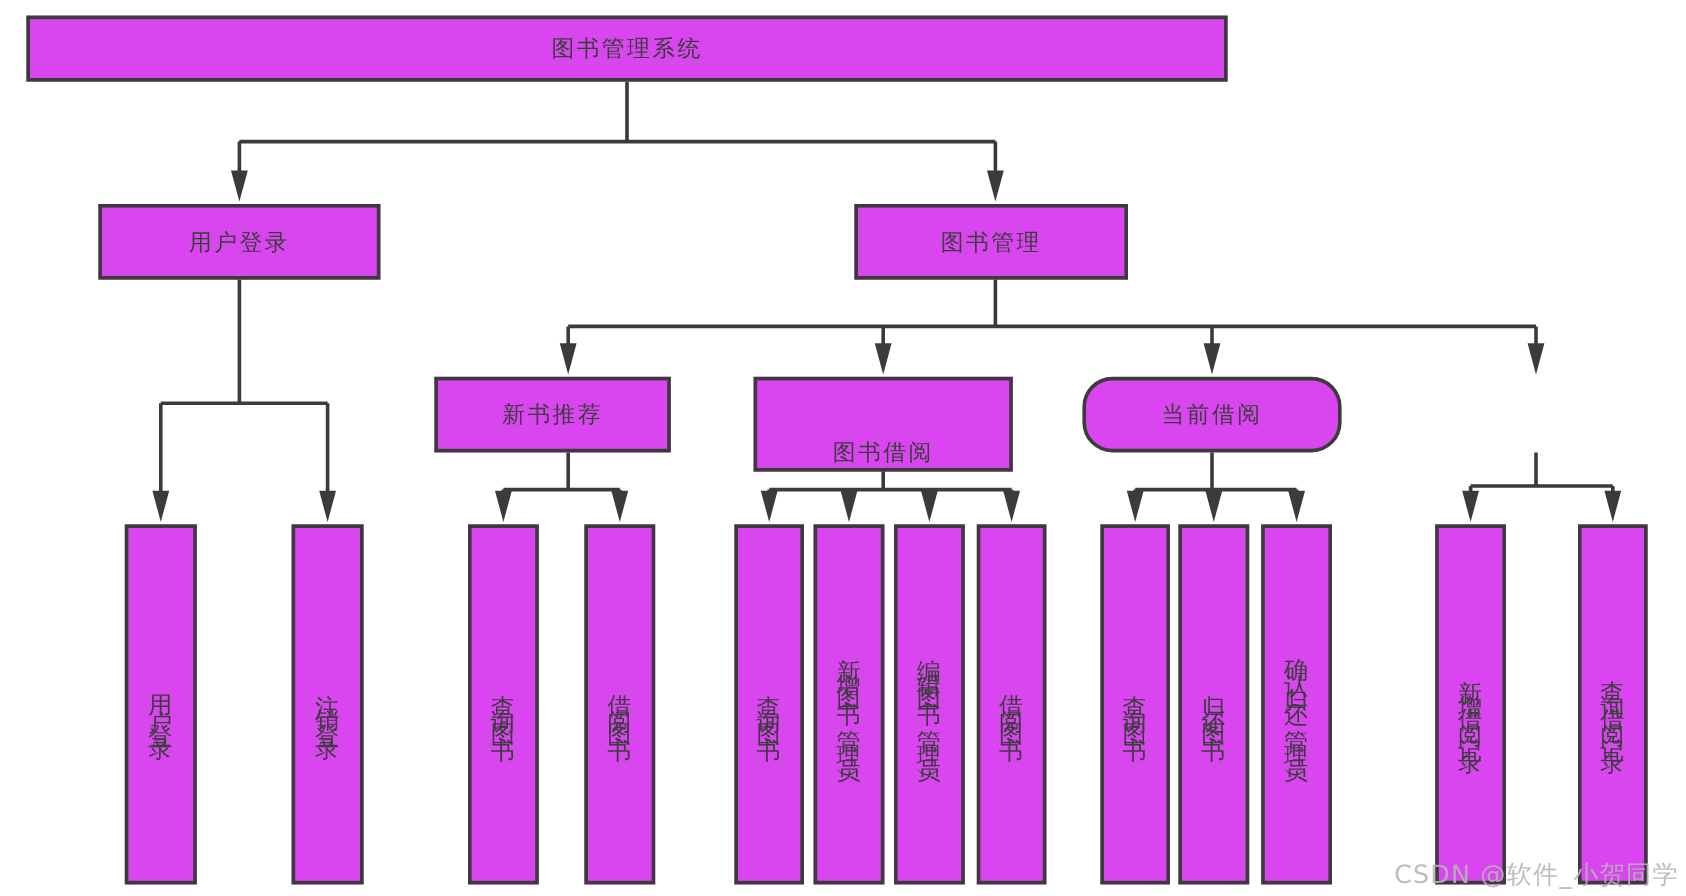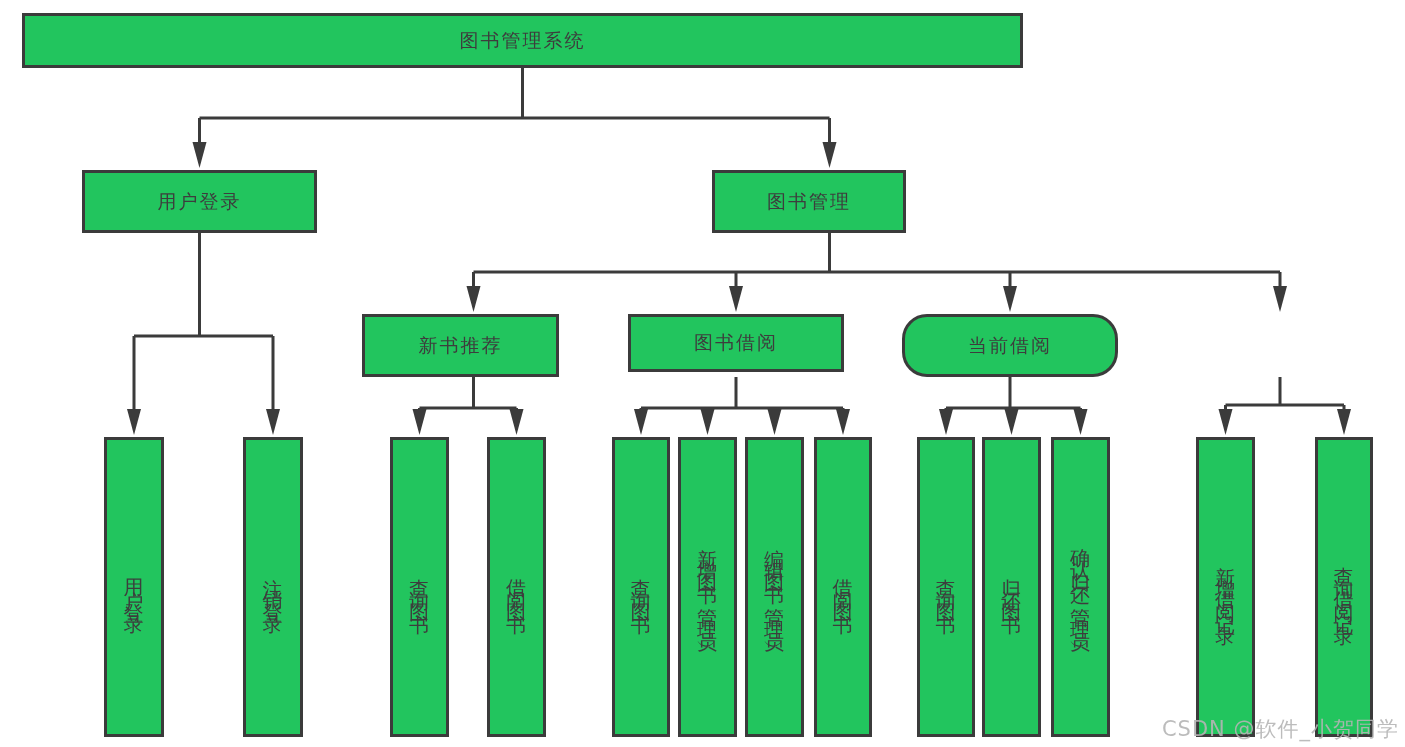--- a/index.html
+++ b/index.html
@@ -17,21 +17,21 @@
     color:var(--text);
     overflow:hidden;
   }
   #wires{position:absolute;left:0;top:0;z-index:1;}
   #wires .stroke{stroke:var(--line);stroke-width:3;fill:none;}
   #wires .head{fill:var(--line);stroke:none;}
   .node{
     position:absolute;
     box-sizing:border-box;
     border:3px solid var(--line);
-    background:#22c55e;
+    background:#d946ef;
     display:flex;align-items:center;justify-content:center;
     z-index:2;
   }
   .node .lbl{
     font-size:19px;
     letter-spacing:2px;
     white-space:nowrap;
   }
   .leaf .lbl{
     writing-mode:vertical-rl;
@@ -48,23 +48,23 @@
     font-size:21px;
     color:var(--wm);
     opacity:.9;
     letter-spacing:1px;
     white-space:nowrap;
     margin-left:28px;
   }
   
   .b-root          {left:22px;  top:13px;  width:1001px;height:55px;}
   .b-user-login    {left:82px;  top:170px; width:235px; height:63px;}
-  .b-book-mgmt     {left:712px; top:170px; width:194px; height:63px;}
+  .b-book-mgmt     {left:712px; top:170px; width:228px; height:63px;}
   .b-new-book      {left:362px; top:314px; width:197px; height:63px;}
-  .b-book-borrow   {left:628px; top:314px; width:216px; height:58px;}
+  .b-book-borrow   {left:628px; top:314px; width:216px; height:79px;align-items:flex-end;}
   .b-cur-borrow    {left:902px; top:314px; width:216px; height:63px;border-radius:25px;}
   .b-borrow-rec    {left:1172px;top:314px; width:216px; height:63px;}
   .b-l-login       {left:104px; top:437px; width:60px;  height:300px;}
   .b-l-logout      {left:243px; top:437px; width:60px;  height:300px;}
   .b-l-nb-query    {left:390px; top:437px; width:59px;  height:300px;}
   .b-l-nb-borrow   {left:487px; top:437px; width:59px;  height:300px;}
   .b-l-bb-query    {left:612px; top:437px; width:58px;  height:300px;}
   .b-l-bb-add      {left:678px; top:437px; width:59px;  height:300px;}
   .b-l-bb-edit     {left:745px; top:437px; width:59px;  height:300px;}
   .b-l-bb-borrow   {left:814px; top:437px; width:58px;  height:300px;}

